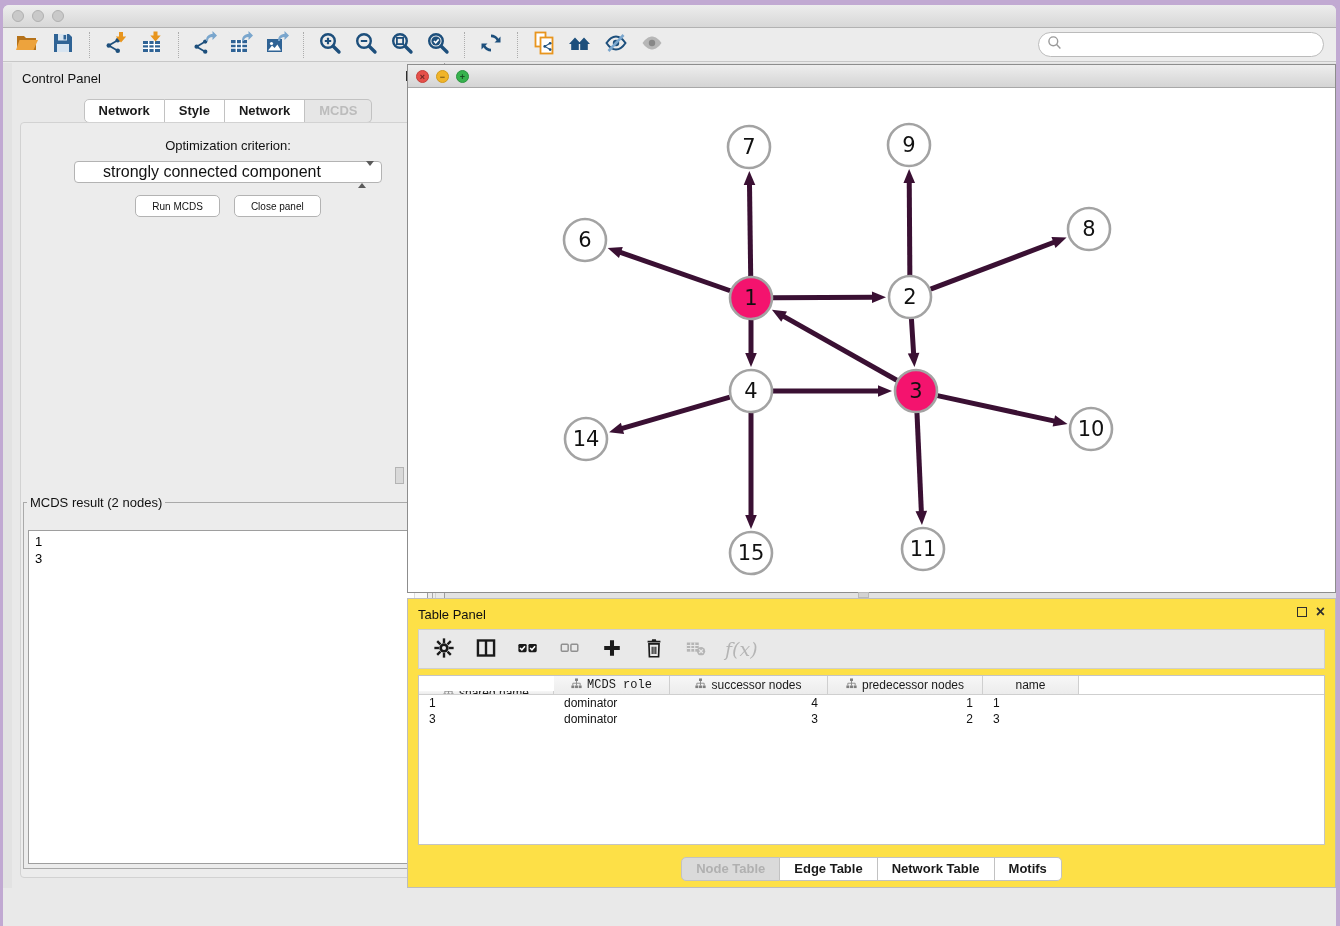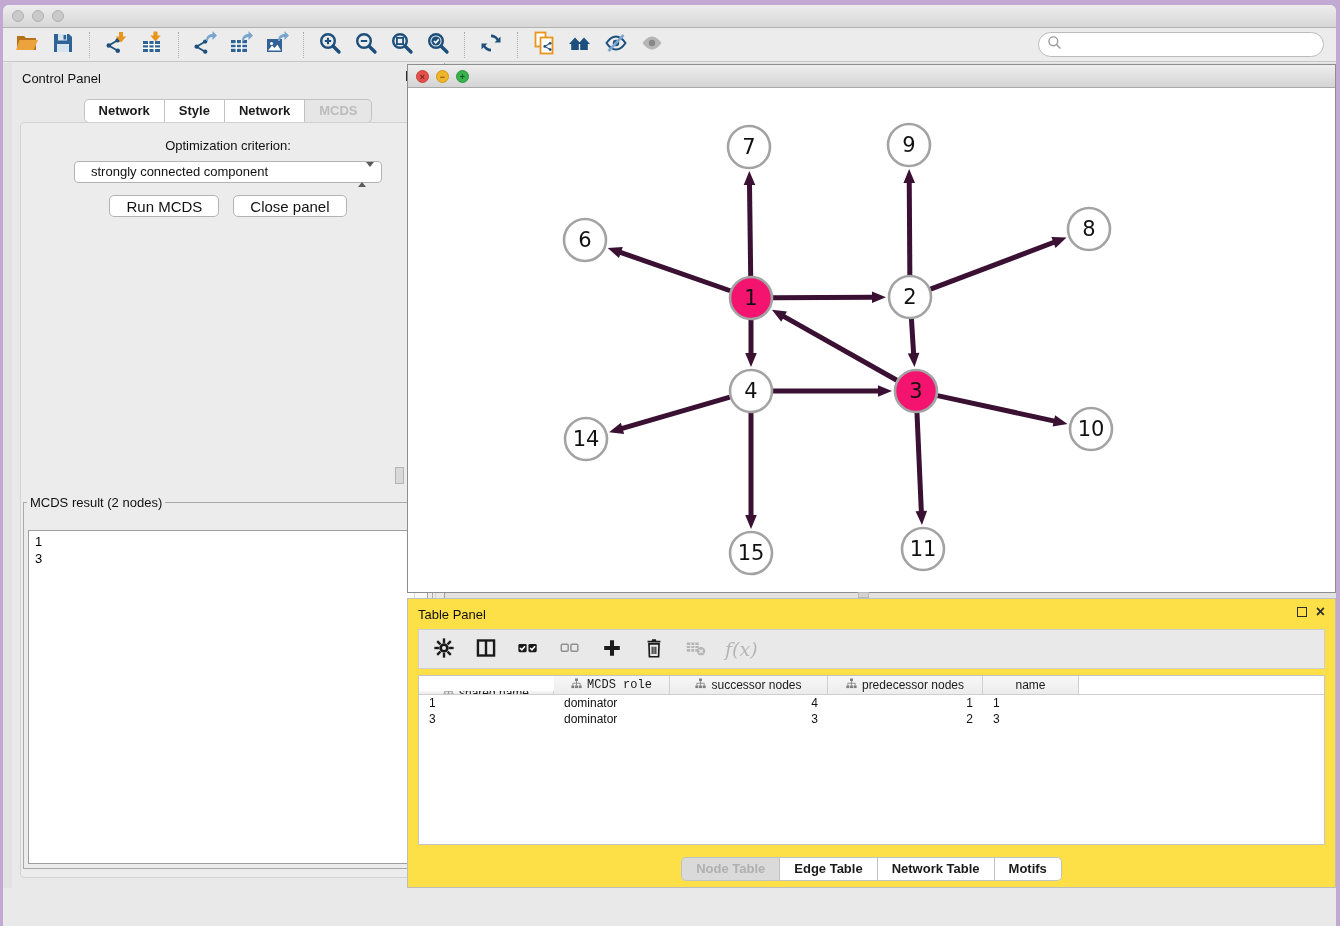--- a/index.html
+++ b/index.html
@@ -30,26 +30,26 @@
   .float-box { width:10px; height:10px; border:1.6px solid #2e2e2e; display:inline-block; }
   .close-x { font-size:16px; font-weight:700; color:#2e2e2e; line-height:12px; }
   .seg { display:flex; justify-content:center; }
   .seg .tab { background:#fff; border:1px solid #c2c2c2; border-left:none; padding:3px 14px 4px; font-size:13px; font-weight:600; color:#1a1a1a; white-space:nowrap; }
   .seg .tab:first-child { border-left:1px solid #c2c2c2; border-radius:5px 0 0 5px; }
   .seg .tab:last-child { border-radius:0 5px 5px 0; }
   .seg .tab.selected { background:#e6e6e6; color:#bcbcbc; }
   .cp-tabs { margin-top:6px; }
   .cp-body { position:absolute; left:8px; right:8px; top:59px; bottom:10px; background:#ececec; border:1px solid #d2d2d2; border-radius:4px; }
   .crit-label { text-align:center; margin-top:15px; font-size:13px; color:#111; }
-  .combo { position:relative; width:308px; height:22px; margin:8px auto 0; background:#fff; border:1px solid #b3b3b3; border-radius:4px; font-size:13px; line-height:20px; padding-left:16px; color:#111; }
+  .combo { position:relative; width:308px; height:22px; margin:8px auto 0; background:#fff; border:1px solid #b3b3b3; border-radius:4px; font-size:16px; line-height:20px; padding-left:28px; color:#111; }
   .combo .arrows { position:absolute; right:7px; top:3px; }
   .combo .arrows .up { width:0; height:0; border-left:4px solid transparent; border-right:4px solid transparent; border-bottom:5px solid #5a5a5a; margin-bottom:2px; }
   .combo .arrows .down { width:0; height:0; border-left:4px solid transparent; border-right:4px solid transparent; border-top:5px solid #5a5a5a; }
   .btn-row { display:flex; justify-content:center; gap:14px; margin-top:12px; }
-  .mac-btn { background:#fff; border:1px solid #b3b3b3; border-radius:5px; height:22px; padding:0 16px; font-size:15px; color:#111; font-family:"Liberation Sans",sans-serif; }
+  .mac-btn { background:#fff; border:1px solid #b3b3b3; border-radius:5px; height:22px; padding:0 16px; font-size:10px; color:#111; font-family:"Liberation Sans",sans-serif; }
   fieldset.result { position:absolute; left:2px; right:2px; top:372px; bottom:8px; border:1px solid #a9a9a9; padding:2px 3px 3px; }
   fieldset.result legend { font-size:13px; color:#111; padding:0 3px; }
   .result-box { position:absolute; left:4px; right:4px; top:20px; bottom:4px; background:#fff; border:1px solid #9e9e9e; font-size:13px; line-height:17px; padding:2px 6px; }
   .result-scroll { position:absolute; right:0; top:0; bottom:0; width:13px; background:#fafafa; border-left:1px solid #ddd; }
   .split-handle { position:absolute; left:392px; top:404px; width:9px; height:17px; background:#d9d9d9; border:1px solid #b3b3b3; }
   .h-handle { position:absolute; left:855px; top:529px; width:11px; height:6px; background:#d3d3d3; border:1px solid #b9b9b9; }
 
   
   .net-window { position:absolute; left:404px; top:1px; right:0; height:529px; background:#fff; border:1px solid #8d8d8d; }
   .net-titlebar { height:23px; background:linear-gradient(#eeeeee,#d4d4d4); border-bottom:1px solid #a8a8a8; position:relative; }

